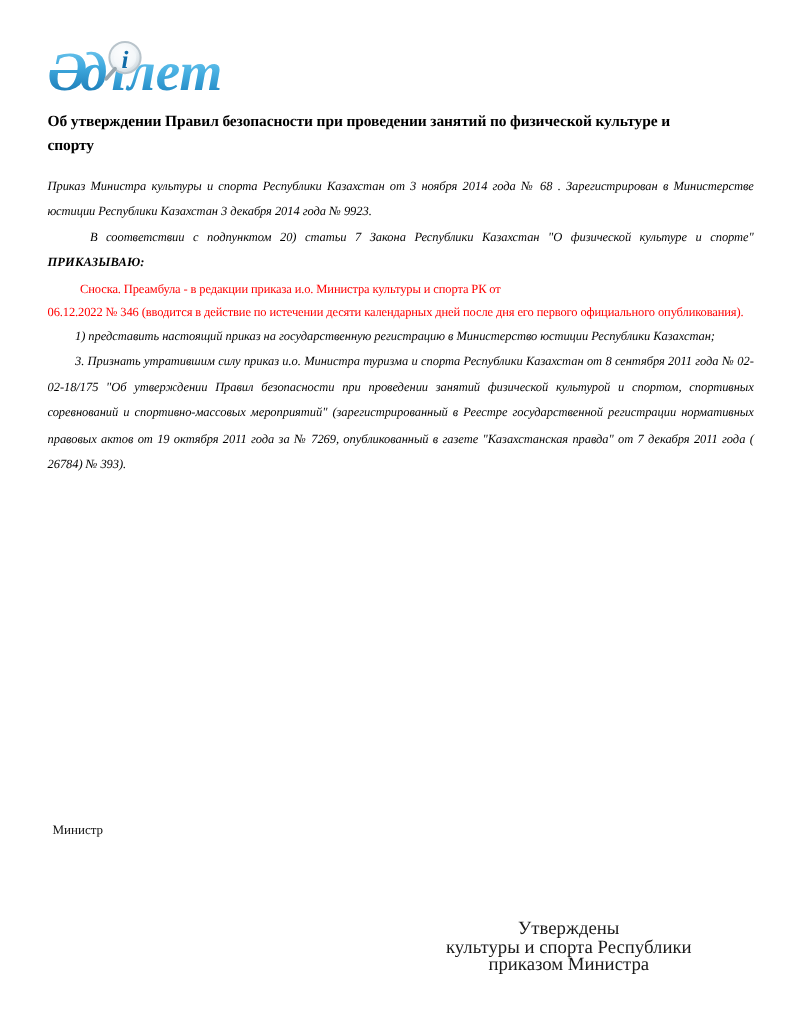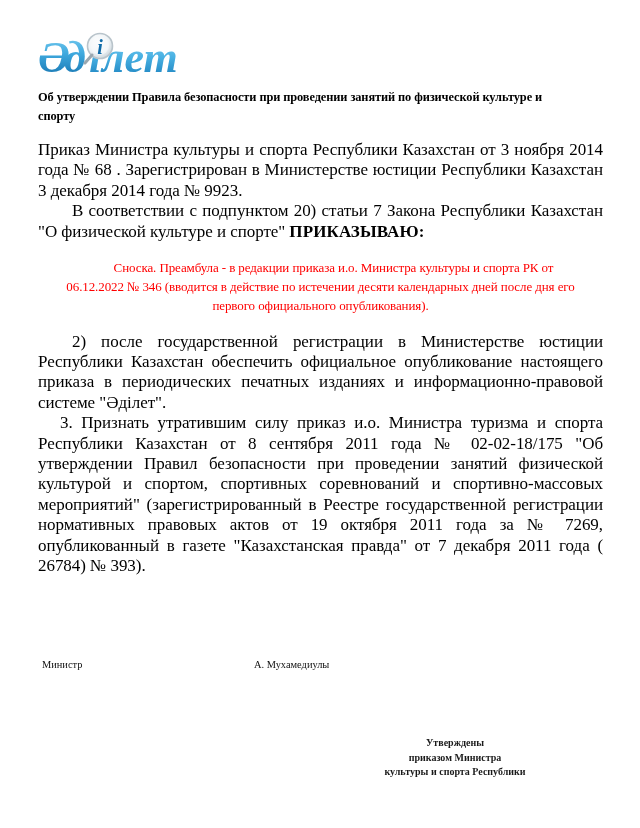--- a/index.html
+++ b/index.html
@@ -39,38 +39,39 @@
     font-size: 12.4px;
     font-weight: bold;
     line-height: 19px;
     letter-spacing: -0.1px;
     margin: 0 0 14px 0;
     width: 512px;
   }
 
   p.para {
     margin: 0;
-    font-size: 17px;
+    font-size: 10px;
     line-height: 20.4px;
     text-align: justify;
     text-justify: inter-word;
     letter-spacing: -0.05px;
+    font-style: italic;
   }
   p.para.flush { text-indent: 0; }
   p.para.indent { text-indent: 34px; }
   p.para.indent-sm { text-indent: 22px; }
 
   b.strong { font-weight: bold; letter-spacing: 0.1px; }
 
   .red { color: #ff0000; }
   p.note {
-    margin: 16px;
-    font-size: 13px;
+    margin: 0;
+    font-size: 10px;
     line-height: 19.2px;
-    text-align: center;
+    text-align: left;
     text-indent: 26px;
     letter-spacing: -0.1px;
   }
   p.note .cont { display: block; text-indent: 0; }
 
   
   .signature {
     position: absolute;
     left: 42px;
     top: 658px;
@@ -85,24 +86,23 @@
   .sig-title { width: 212px; }
   .sig-name { width: 240px; }
 
   
   .approval {
     position: absolute;
     left: 330px;
     top: 736px;
     width: 250px;
     text-align: center;
-    font-size: 10px;
+    font-size: 15px;
     line-height: 14.6px;
     color: #1a1a1a;
-    font-weight: bold;
   }
   .approval div { white-space: nowrap; }
 </style>
 </head>
 <body>
 
 <div class="logo-area">
   <svg class="logo-svg" width="200" height="52" viewBox="0 0 200 52" aria-hidden="true">
     <defs>
       <linearGradient id="lg" x1="0" y1="0" x2="0" y2="1">
@@ -132,48 +132,47 @@
 
     <circle cx="62" cy="14" r="12.5" fill="url(#lens)" stroke="#b9c4cb" stroke-width="1.6"></circle>
     <circle cx="62" cy="14" r="9" fill="#f7fafc" opacity="0.55"></circle>
     <text x="62" y="22" text-anchor="middle" font-family="'Liberation Serif', serif" font-style="italic" font-weight="bold" font-size="20" fill="#0f6ba8">i</text>
     <line x1="54" y1="23" x2="47" y2="31" stroke="#9aa7af" stroke-width="3" stroke-linecap="round"></line>
   </svg>
 </div>
 
 <main class="doc">
 
-  <h1 class="doc-title">Об утверждении Правила безопасности при проведении занятий по физической культуре и спорту</h1>
+  <h1 class="doc-title">Об утверждении Правил безопасности при проведении занятий по физической культуре и спорту</h1>
 
   <p class="para flush">Приказ Министра культуры и спорта Республики Казахстан от 3 ноября 2014 года № 68 . Зарегистрирован в Министерстве юстиции Республики Казахстан 3 декабря 2014 года № 9923.</p>
 
   <p class="para indent">
     <span>В соответствии с подпунктом 20) статьи 7 Закона Республики Казахстан "О физической культуре и спорте" </span><b class="strong">ПРИКАЗЫВАЮ:</b>
   </p>
 
   <p class="note red">
     <span>Сноска. Преамбула - в редакции приказа и.о. Министра культуры и спорта РК от</span>
     <span class="cont">06.12.2022 № 346 (вводится в действие по истечении десяти календарных дней после дня его первого официального опубликования).</span>
   </p>
 
 
 
+  <p class="para indent-sm">1) представить настоящий приказ на государственную регистрацию в Министерство юстиции Республики Казахстан;</p>
 
-  <p class="para indent">2) после государственной регистрации в Министерстве юстиции Республики Казахстан обеспечить официальное опубликование настоящего приказа в периодических печатных изданиях и информационно-правовой системе "Әділет".</p>
 
   <p class="para indent-sm">3. Признать утратившим силу приказ и.о. Министра туризма и спорта Республики Казахстан от 8 сентября 2011 года № 02-02-18/175 "Об утверждении Правил безопасности при проведении занятий физической культурой и спортом, спортивных соревнований и спортивно-массовых мероприятий" (зарегистрированный в Реестре государственной регистрации нормативных правовых актов от 19 октября 2011 года за № 7269, опубликованный в газете "Казахстанская правда" от 7 декабря 2011 года ( 26784) № 393).</p>
 
 
 
 </main>
 
 <div class="signature">
   <div class="sig-row">
     <span class="sig-title">Министр</span>
-    <span class="sig-name">А. Мухамедиулы</span>
   </div>
 </div>
 
 <div class="approval">
   <div>Утверждены</div>
+  <div>культуры и спорта Республики</div>
   <div>приказом Министра</div>
-  <div>культуры и спорта Республики</div>
 </div>
 
 </body></html>

